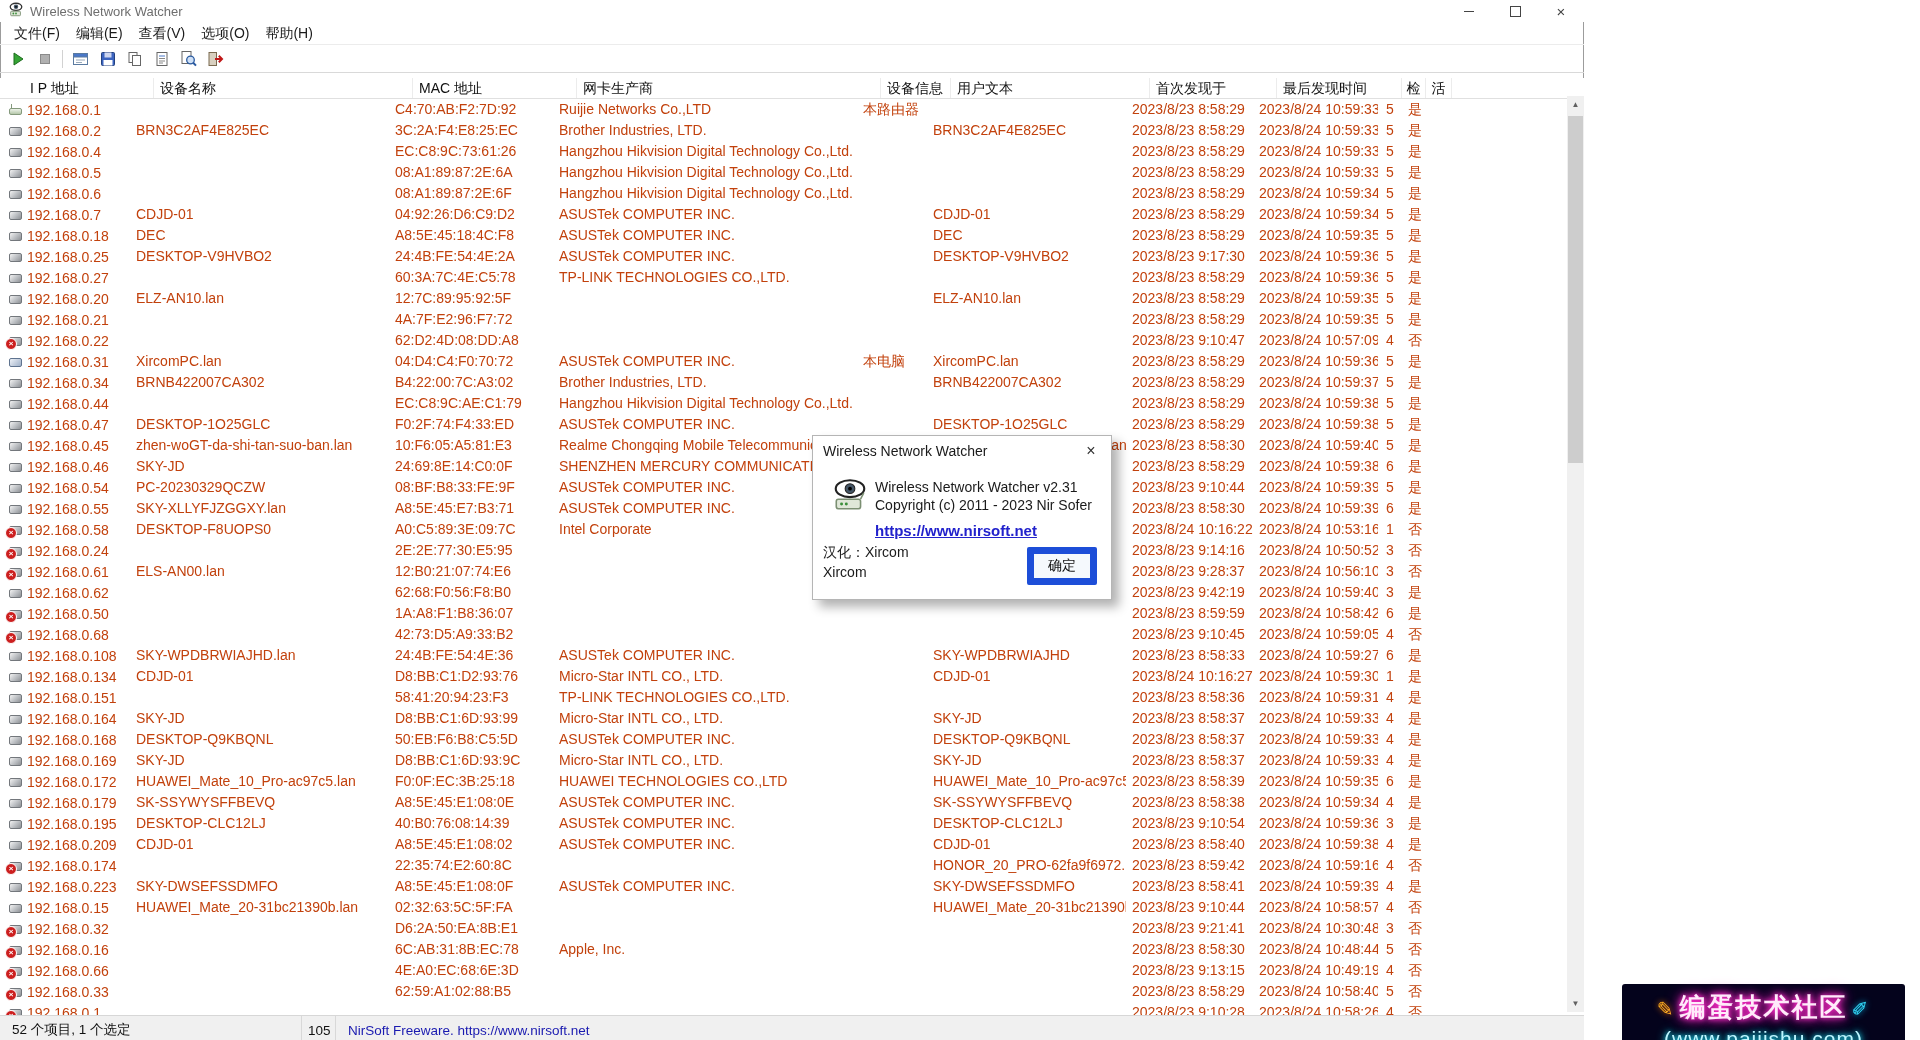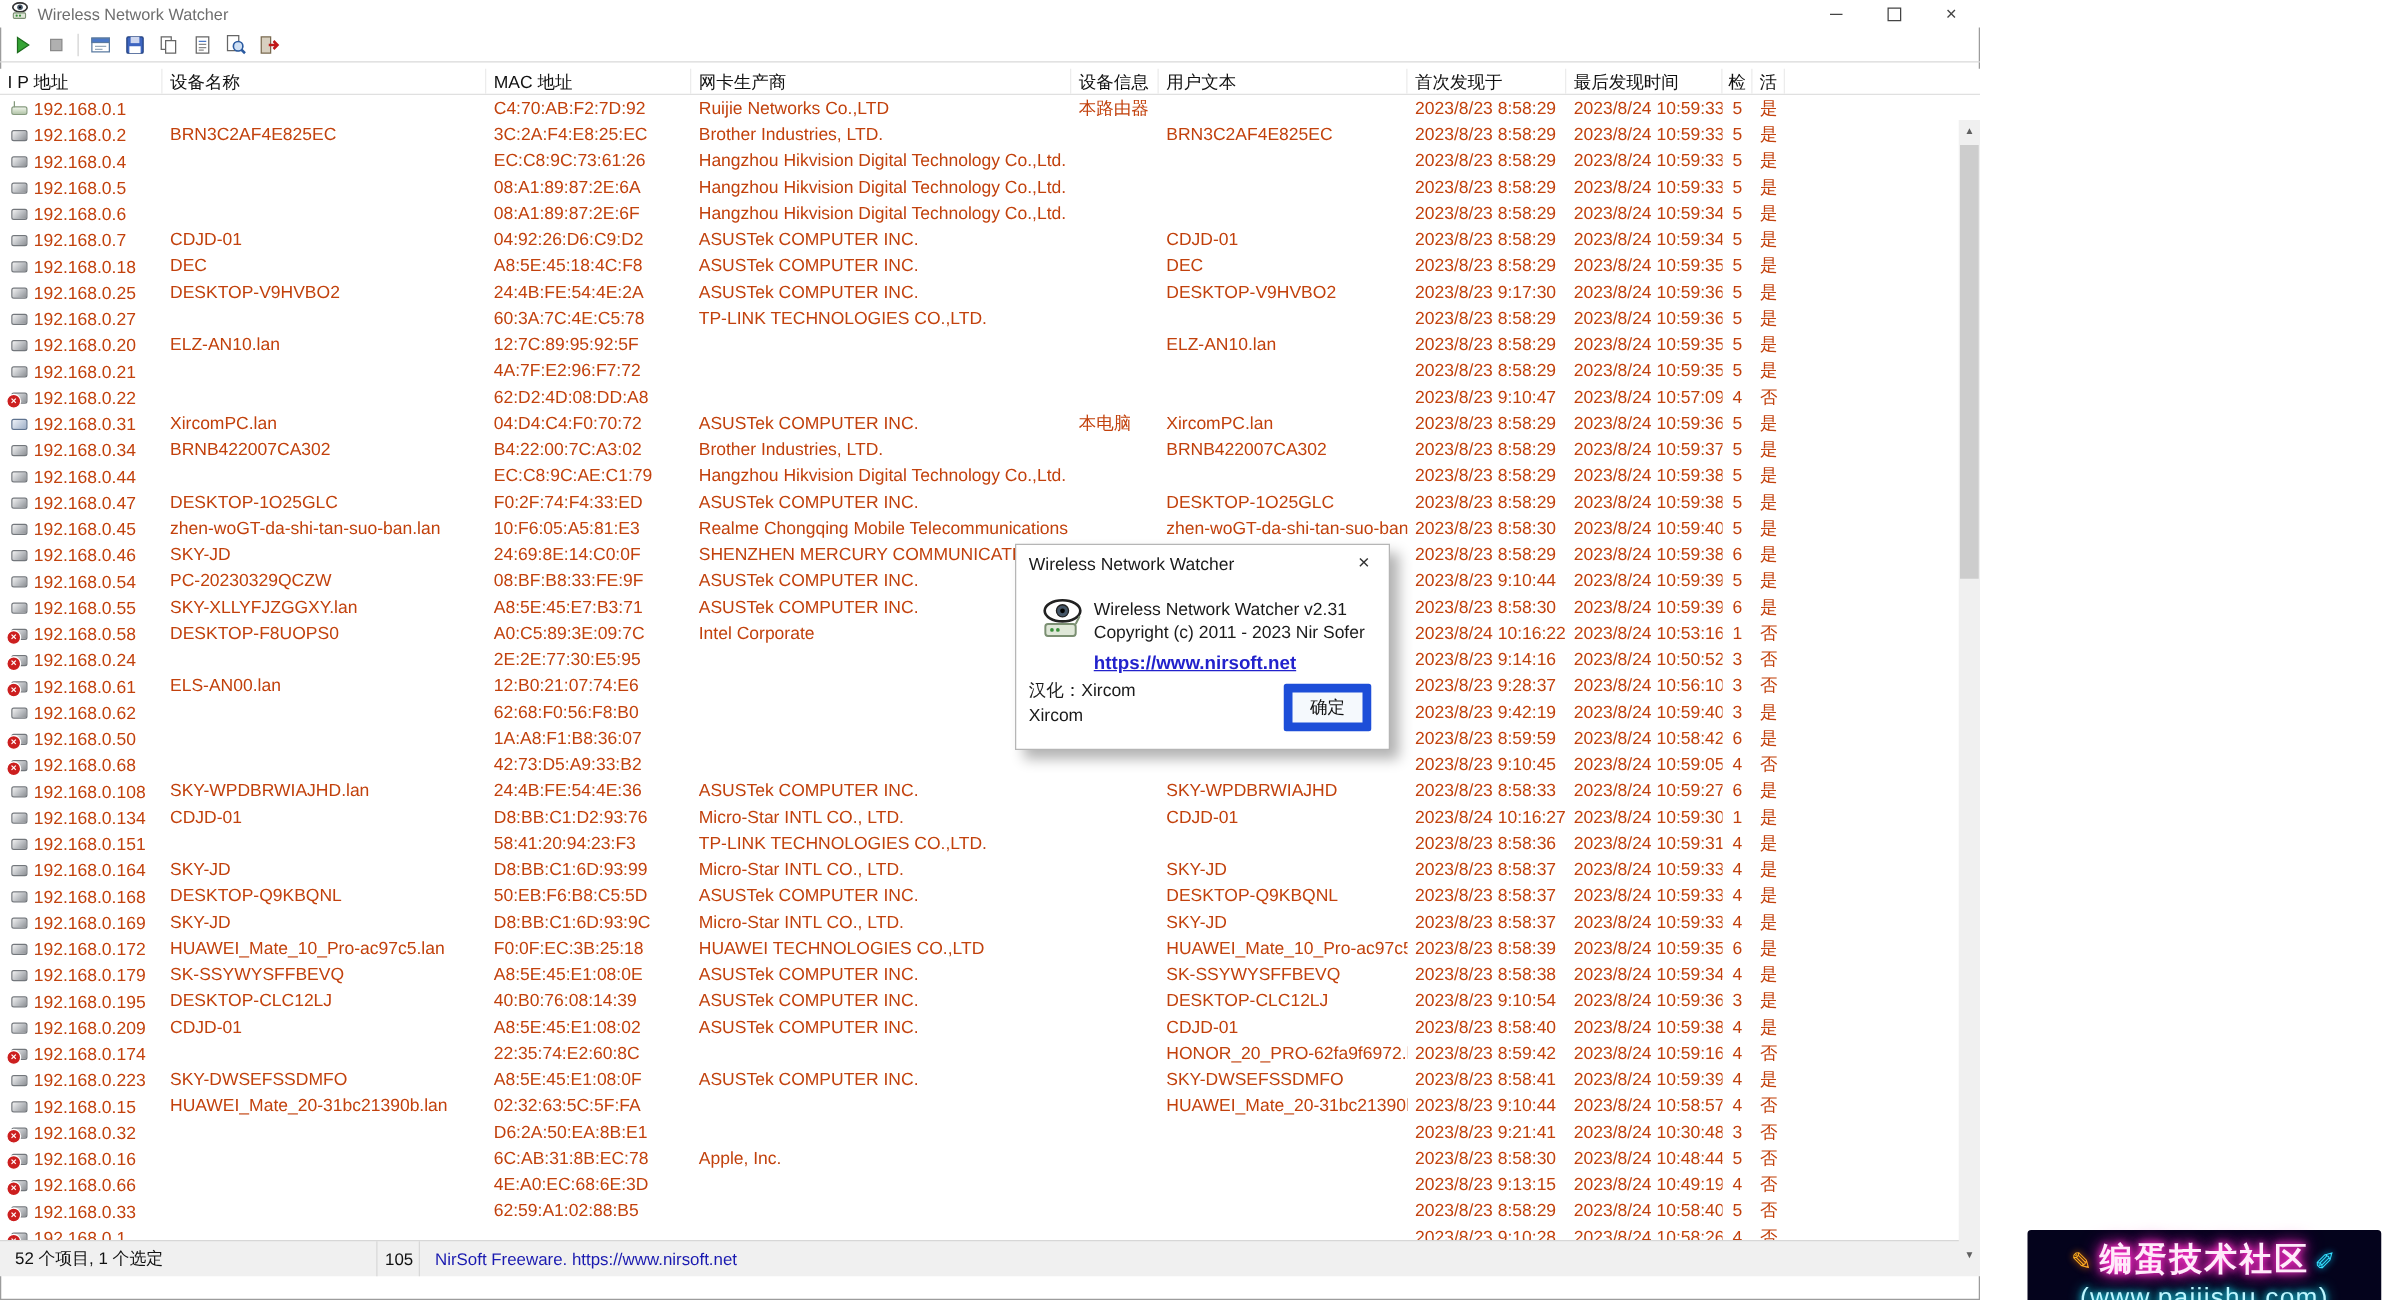--- a/index.html
+++ b/index.html
@@ -20,21 +20,21 @@
   .menubar{height:22px;display:flex;align-items:center;padding-left:6px;border-bottom:1px solid #ececec;}
   .menuitem{font-size:14px;color:#1b1b1b;padding:0 8px;height:22px;line-height:22px;}
 
   
   .toolbar{height:27px;display:flex;align-items:center;padding-left:4px;border-bottom:1px solid #d9d9d9;}
   .tbtn{width:27px;height:24px;display:flex;align-items:center;justify-content:center;}
   .tsep{width:1px;height:18px;background:#d2d2d2;margin:0 4px;}
 
   
   .listgap{height:5px;}
-  .list-header{height:20px;display:flex;background:#fff;border-bottom:1px solid #e0e0e0;font-size:14px;color:#111;}
+  .list-header{height:20px;display:flex;background:#fff;border-bottom:1px solid #e0e0e0;font-size:14px;color:#111;padding-left:24px;}
   .hcell{box-sizing:border-box;padding:2px 0 0 6px;border-right:1px solid #ececec;white-space:nowrap;overflow:hidden;}
   .rows{height:916px;overflow:hidden;background:#fff;}
   .trow{height:21px;display:flex;font-size:14px;color:#c2410c;}
   .tcell{box-sizing:border-box;padding:2px 0 0 6px;white-space:nowrap;overflow:hidden;}
   .cell-ip{display:flex;align-items:center;padding-top:0;}
   .col0{width:130px}.col1{width:259px}.col2{width:164px}.col3{width:304px}.col4{width:70px}
   .col5{width:199px}.col6{width:127px}.col7{width:125px}
   .col8{width:24px;text-align:center;padding-left:0}.col9{width:26px;text-align:center;padding-left:0}
 
   
@@ -104,20 +104,27 @@
         </div>
       <div class="capbtn">
           <div class="glyph-max"></div>
         </div>
       <div class="capbtn">
           <div class="glyph-close">×</div>
         </div>
     </div>
   </div>
 
+  <div class="menubar">
+    <span class="menuitem">文件(F)</span>
+    <span class="menuitem">编辑(E)</span>
+    <span class="menuitem">查看(V)</span>
+    <span class="menuitem">选项(O)</span>
+    <span class="menuitem">帮助(H)</span>
+  </div>
 
   <div class="toolbar">
     <div class="tbtn">
       <svg width="16" height="16" viewBox="0 0 16 16">
           <path d="M4 2 L13 8 L4 14 Z" fill="#35a435" stroke="#1d6b1d"></path>
         </svg>
     </div>
     <div class="tbtn">
       <svg width="16" height="16" viewBox="0 0 16 16">
           <rect x="3.5" y="3.5" width="9" height="9" fill="#b0b0b0" stroke="#8a8a8a"></rect>

